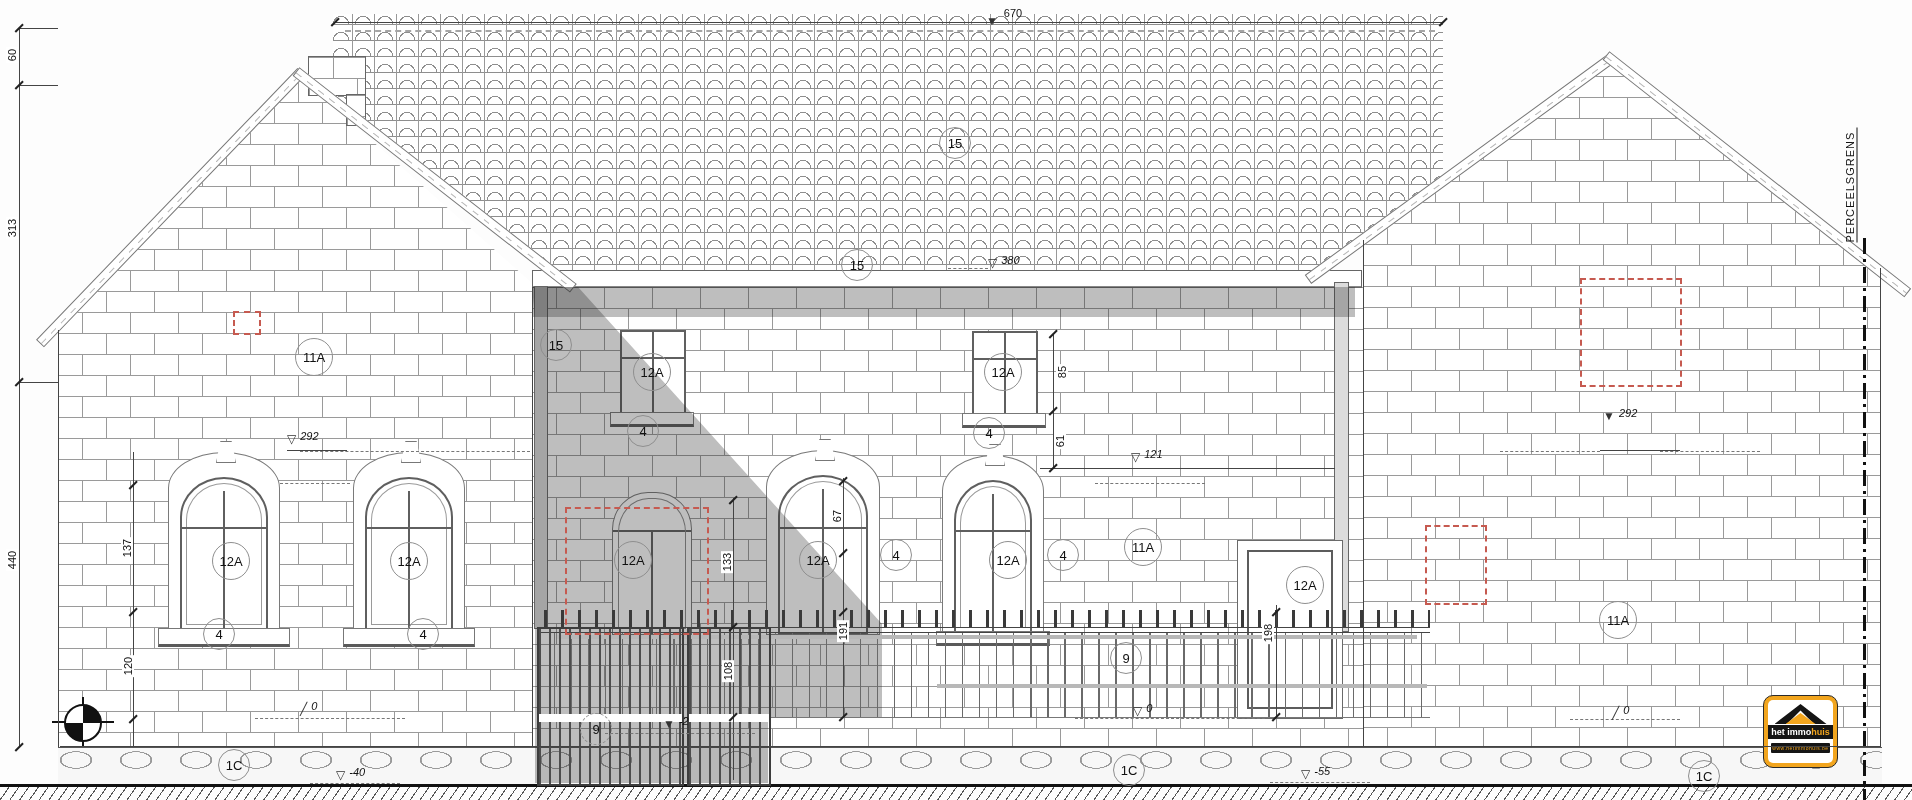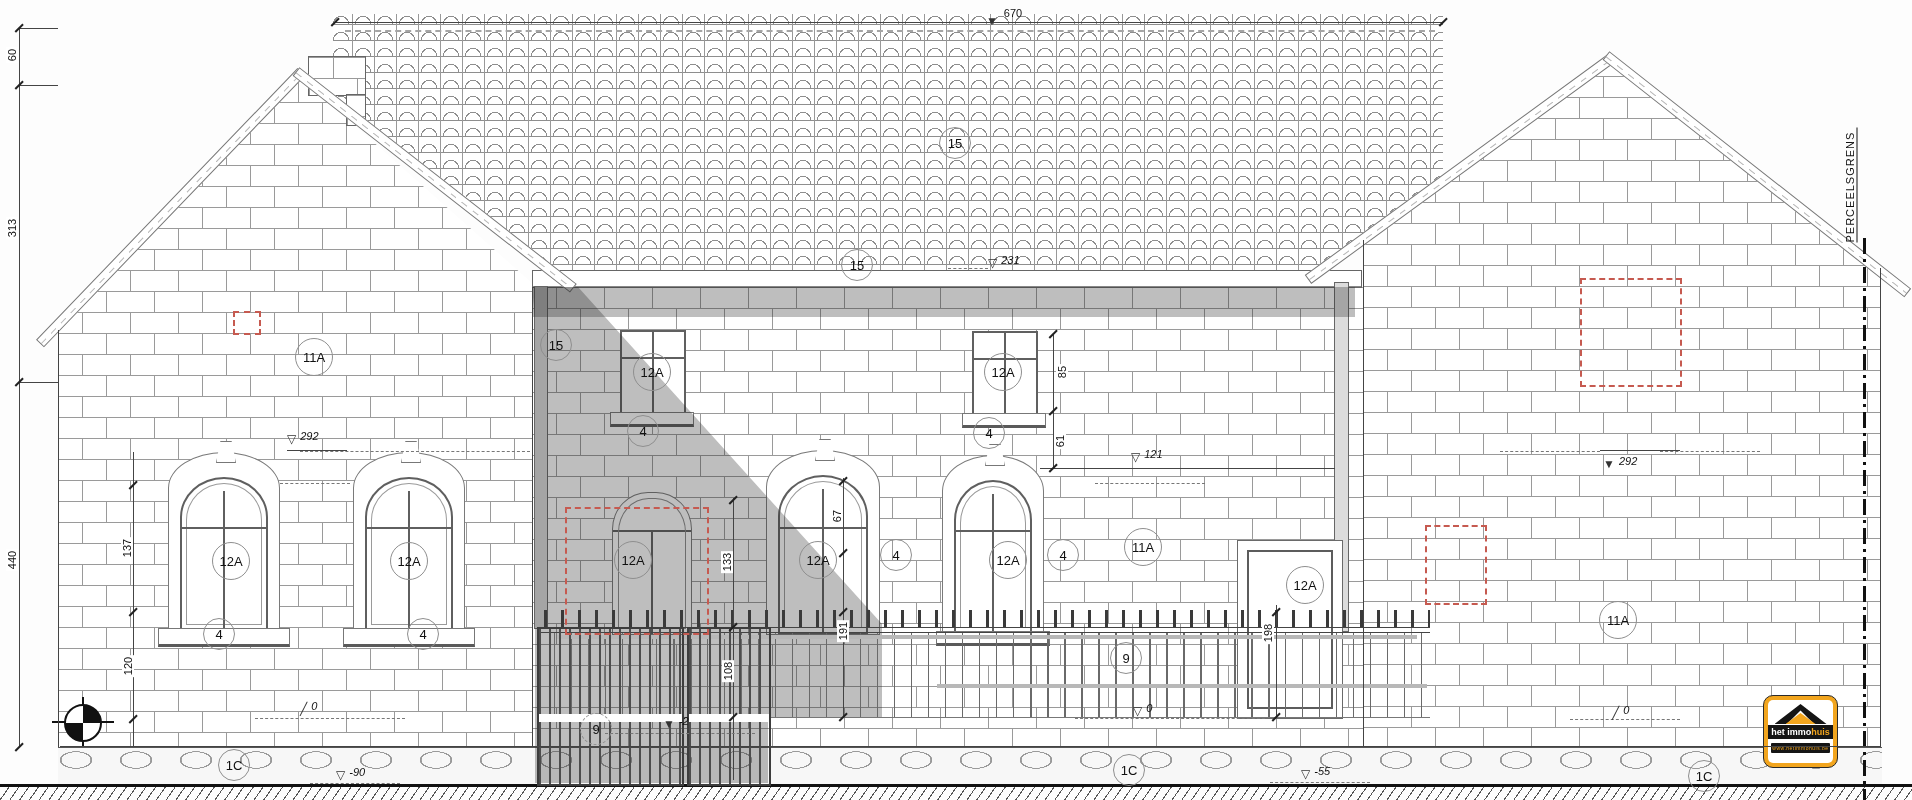--- a/index.html
+++ b/index.html
@@ -296,24 +296,24 @@
       <div class="vdim" style="left: 128px; top: 666px;">120</div>
       <div class="vdim" style="left: 1062px; top: 372px;">85</div>
       <div class="vdim" style="left: 1060px; top: 441px;">61</div>
       <div class="vdim" style="left: 837px; top: 516px;">67</div>
       <div class="vdim" style="left: 727px; top: 562px;">133</div>
       <div class="vdim" style="left: 728px; top: 671px;">108</div>
       <div class="vdim" style="left: 843px; top: 631px;">191</div>
       <div class="vdim" style="left: 1268px; top: 633px;">198</div>
       <div class="mkplain" style="left: 1013px; top: 13px;">670</div>
       <div class="mkwrap" style="left: 986px; top: 15px;"><span class="tri">▼</span></div>
-      <div class="mkwrap" style="left: 988px; top: 257px;"><span class="tri">▽</span><span class="mklbl">231</span></div>
+      <div class="mkwrap" style="left: 988px; top: 257px;"><span class="tri">▽</span><span class="mklbl">380</span></div>
       <div class="mkwrap" style="left: 287px; top: 433px;"><span class="tri">▽</span><span class="mklbl">292</span></div>
       <div class="mkwrap" style="left: 1131px; top: 451px;"><span class="tri">▽</span><span class="mklbl">121</span></div>
-      <div class="mkwrap" style="left: 1603px; top: 458px;"><span class="tri">▼</span><span class="mklbl">292</span></div>
+      <div class="mkwrap" style="left: 1603px; top: 410px;"><span class="tri">▼</span><span class="mklbl">292</span></div>
       <div class="mkwrap" style="left: 1133px; top: 705px;"><span class="tri">▽</span><span class="mklbl">0</span></div>
       <div class="mkwrap" style="left: 300px; top: 703px;"><span class="tri">╱</span><span class="mklbl">0</span></div>
       <div class="mkwrap" style="left: 1612px; top: 707px;"><span class="tri">╱</span><span class="mklbl">0</span></div>
       <div class="mkwrap" style="left: 663px; top: 718px;"><span class="tri">▼</span><span class="mklbl">-2</span></div>
-      <div class="mkwrap" style="left: 336px; top: 769px;"><span class="tri">▽</span><span class="mklbl">-90</span></div>
+      <div class="mkwrap" style="left: 336px; top: 769px;"><span class="tri">▽</span><span class="mklbl">-40</span></div>
       <div class="mkwrap" style="left: 1301px; top: 768px;"><span class="tri">▽</span><span class="mklbl">-55</span></div>
     </div>
 </div>
 
 </body></html>

